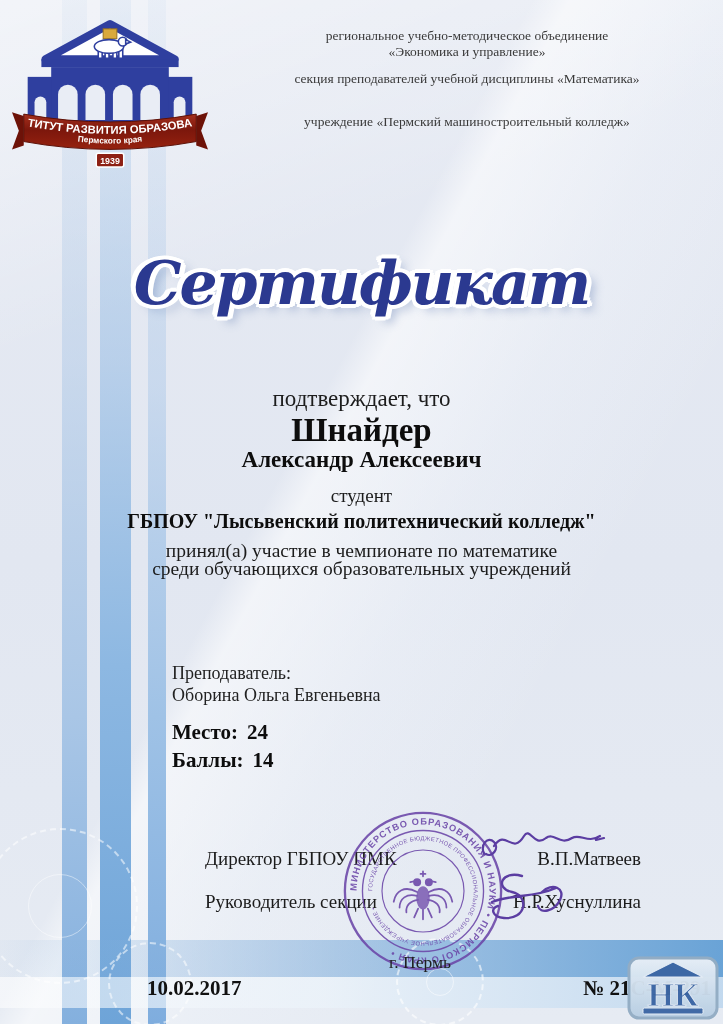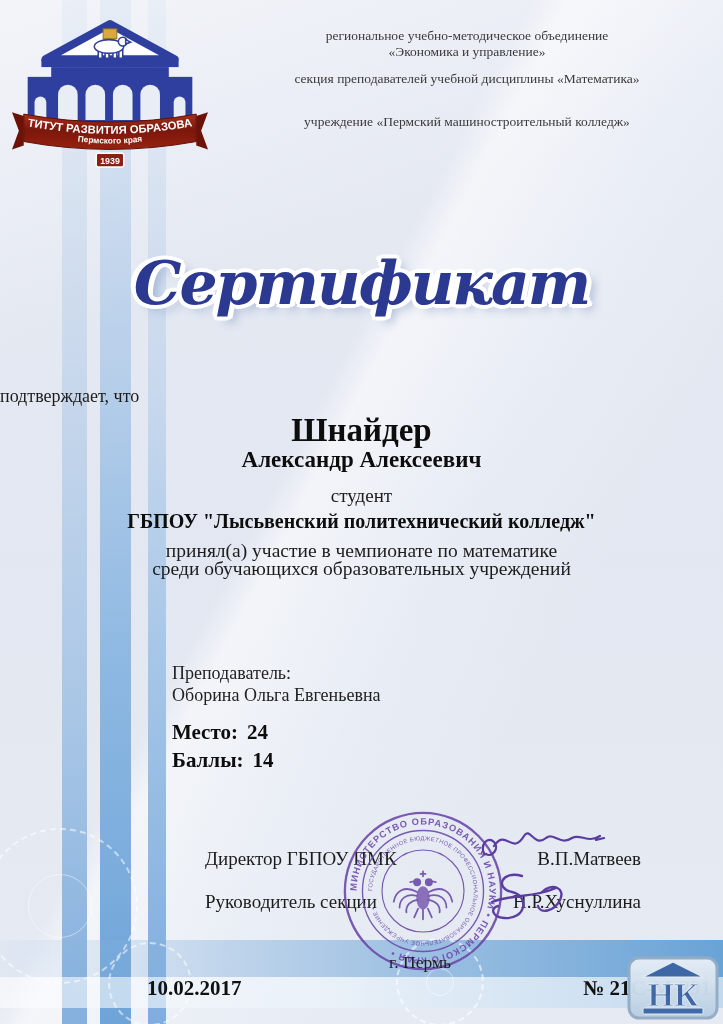--- a/index.html
+++ b/index.html
@@ -45,21 +45,21 @@
   
   .title { left:0; right:0; top:246px; text-align:center;
     font-family:"DejaVu Serif", serif; font-style:italic; font-weight:bold;
     font-size:60px; line-height:1.25; color:#2b3990; letter-spacing:-2px;
     text-shadow: 4px 0 0 #fff, -4px 0 0 #fff, 0 4px 0 #fff, 0 -4px 0 #fff,
                  3px 3px 0 #fff, -3px 3px 0 #fff, 3px -3px 0 #fff, -3px -3px 0 #fff,
                  5px 2px 0 #fff, -5px -2px 0 #fff,
                  8px 6px 10px rgba(110,135,185,0.45); }
 
   
-  .confirms { left:0; right:0; top:386px; font-size:18px; }
+  .confirms { left:0; right:0; top:386px; text-align:center; font-size:23px; }
   .surname  { left:0; right:0; top:412px; text-align:center; font-size:33px; font-weight:bold; color:#0d0d0d; }
   .patronym { left:0; right:0; top:447px; text-align:center; font-size:23px; font-weight:bold; color:#0d0d0d; }
   .role     { left:0; right:0; top:485px; text-align:center; font-size:19px; }
   .college  { left:0; right:0; top:510px; text-align:center; font-size:20px; font-weight:bold; color:#0d0d0d; }
   .part1 { left:0; right:0; top:540px; text-align:center; font-size:19.5px; }
   .part2 { left:0; right:0; top:558px; text-align:center; font-size:19.5px; }
   .part3 { left:0; right:0; top:577px; text-align:center; font-size:19.5px; }
 
   
   .teacher-label { left:172px; top:663px; font-size:18px; color:#222; }

